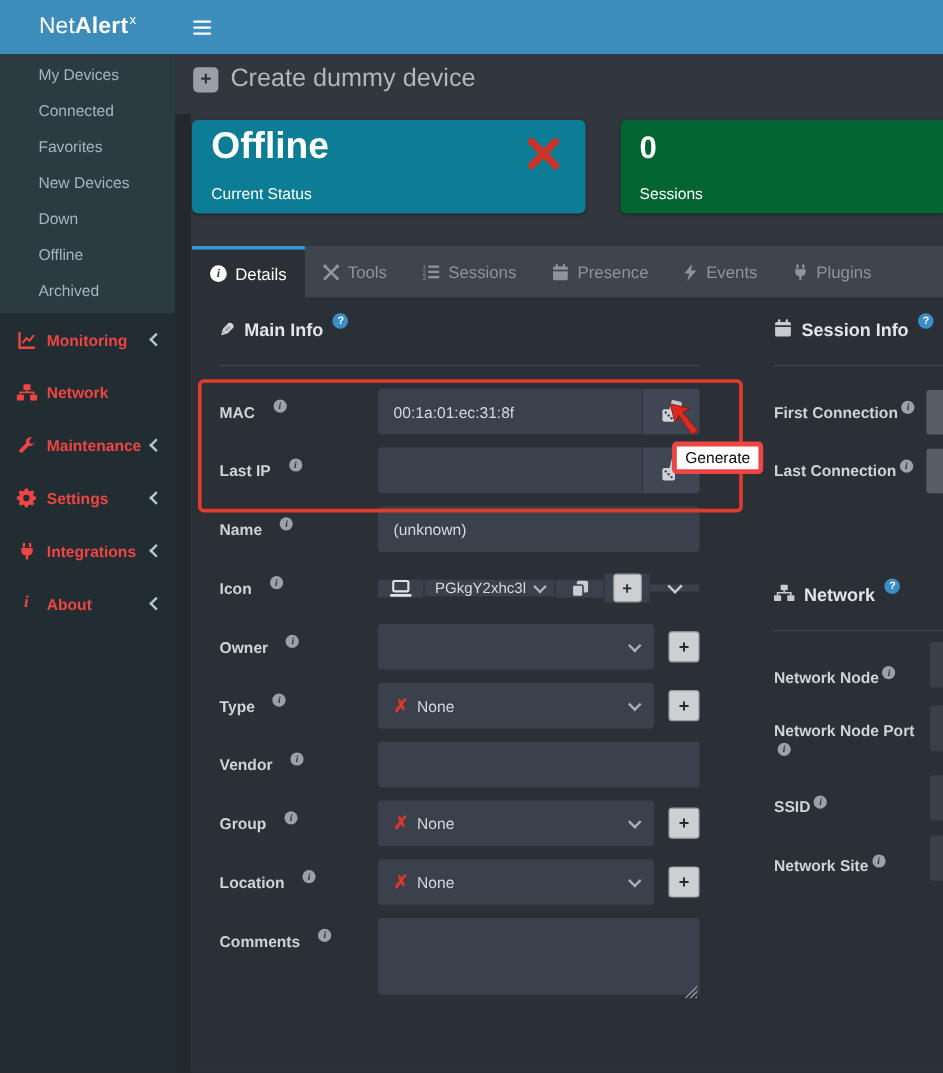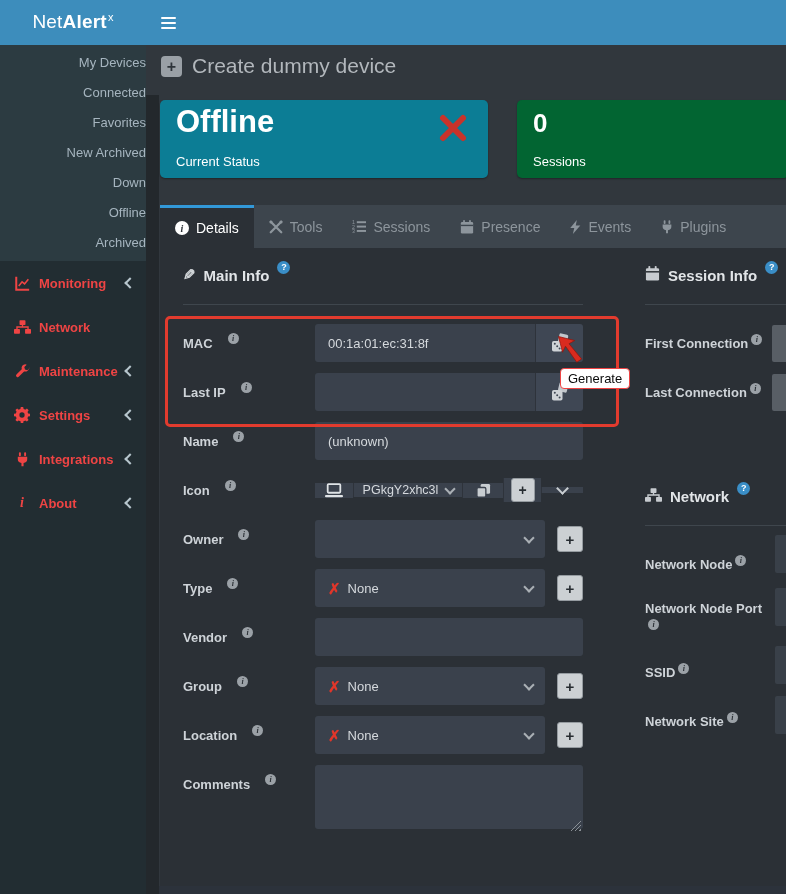--- a/index.html
+++ b/index.html
@@ -18,21 +18,21 @@
   
   .sidebar{position:absolute;left:0;top:45px;width:146px;height:849px;background:#222d32;}
   .side-item{height:44px;display:flex;align-items:center;color:#ef4444;font-size:13px;font-weight:600;padding:0 12px;cursor:pointer;}
   .side-item.active{background:#1e282c;color:#fff;height:44px;}
   .side-ic{width:20px;margin-right:7px;display:flex;justify-content:center;align-items:center;}
   .side-label{flex:1;}
   .chev{display:inline-block;width:6px;height:6px;border-right:2px solid #b8c7ce;border-bottom:2px solid #b8c7ce;}
   .chev.down{transform:rotate(45deg);margin-top:-3px;}
   .chev.left{transform:rotate(135deg);}
   .side-item.active .chev{border-color:#fff;}
-  .submenu{background:#2c3b41;padding:3px 0;text-align:right;}
+  .submenu{background:#2c3b41;padding:3px 14px;}
   .sub-item{height:30px;line-height:30px;padding-left:18px;font-size:13px;color:#a6b5bf;cursor:pointer;}
 
   
   .gutter{position:absolute;left:146px;top:95px;width:13px;height:799px;background:#23282c;}
   .bottomstrip{position:absolute;left:159px;top:886px;width:627px;height:8px;background:#2c323b;}
 
   .page-title{position:absolute;left:161px;top:54px;display:flex;align-items:center;gap:10px;}
   .title-ic{width:21px;height:21px;border-radius:4px;background:#9aa0a6;color:#2e343a;font-weight:bold;font-size:16px;
             line-height:21px;text-align:center;}
   .title-text{font-size:21px;color:#b2b7bc;}
@@ -116,21 +116,21 @@
   .spacer59{height:59px;}
   .rrow.h48{min-height:48px;}
 
   .sliver{position:absolute;border-radius:2px 0 0 2px;}
   .sliver.light{background:#585e65;width:14px;height:37px;left:772px;}
   .sliver.dark{background:#394049;width:11px;height:38px;left:775px;}
 
   
   .anno-box{position:absolute;left:165px;top:316px;width:448px;height:105px;border:3px solid #e23b2e;border-radius:5px;z-index:6;pointer-events:none;}
   .anno-cursor{position:absolute;left:556px;top:334px;z-index:8;}
-  .anno-tip{position:absolute;left:560px;top:368px;background:#fff;color:#0a0a0a;border:1px solid #ef4444;border-radius:4px;
+  .anno-tip{position:absolute;left:560px;top:368px;background:#fff;color:#0a0a0a;border:4px solid #ef4444;border-radius:4px;
             padding:2px 7px;font-size:13px;z-index:7;white-space:nowrap;}
 
   svg{overflow:visible;}
 </style>
 </head>
 <body>
 
 <div class="app">
 
   <div class="topbar">
@@ -143,21 +143,21 @@
         <i></i>
       </div>
   </div>
 
   <div class="sidebar">
 
     <div class="submenu">
       <div class="sub-item">My Devices</div>
       <div class="sub-item">Connected</div>
       <div class="sub-item">Favorites</div>
-      <div class="sub-item">New Archived</div>
+      <div class="sub-item">New Devices</div>
       <div class="sub-item">Down</div>
       <div class="sub-item">Offline</div>
       <div class="sub-item">Archived</div>
     </div>
 
     <div class="side-item">
       <span class="side-ic">
         <svg width="15" height="15" viewBox="0 0 18 18">
             <path d="M1.5,1 V16.5 H17" stroke="currentColor" stroke-width="2.4" fill="none"></path>
             <path d="M4.5,12 L8.5,7 L11.5,9.5 L16,4" stroke="currentColor" stroke-width="2" fill="none"></path>

